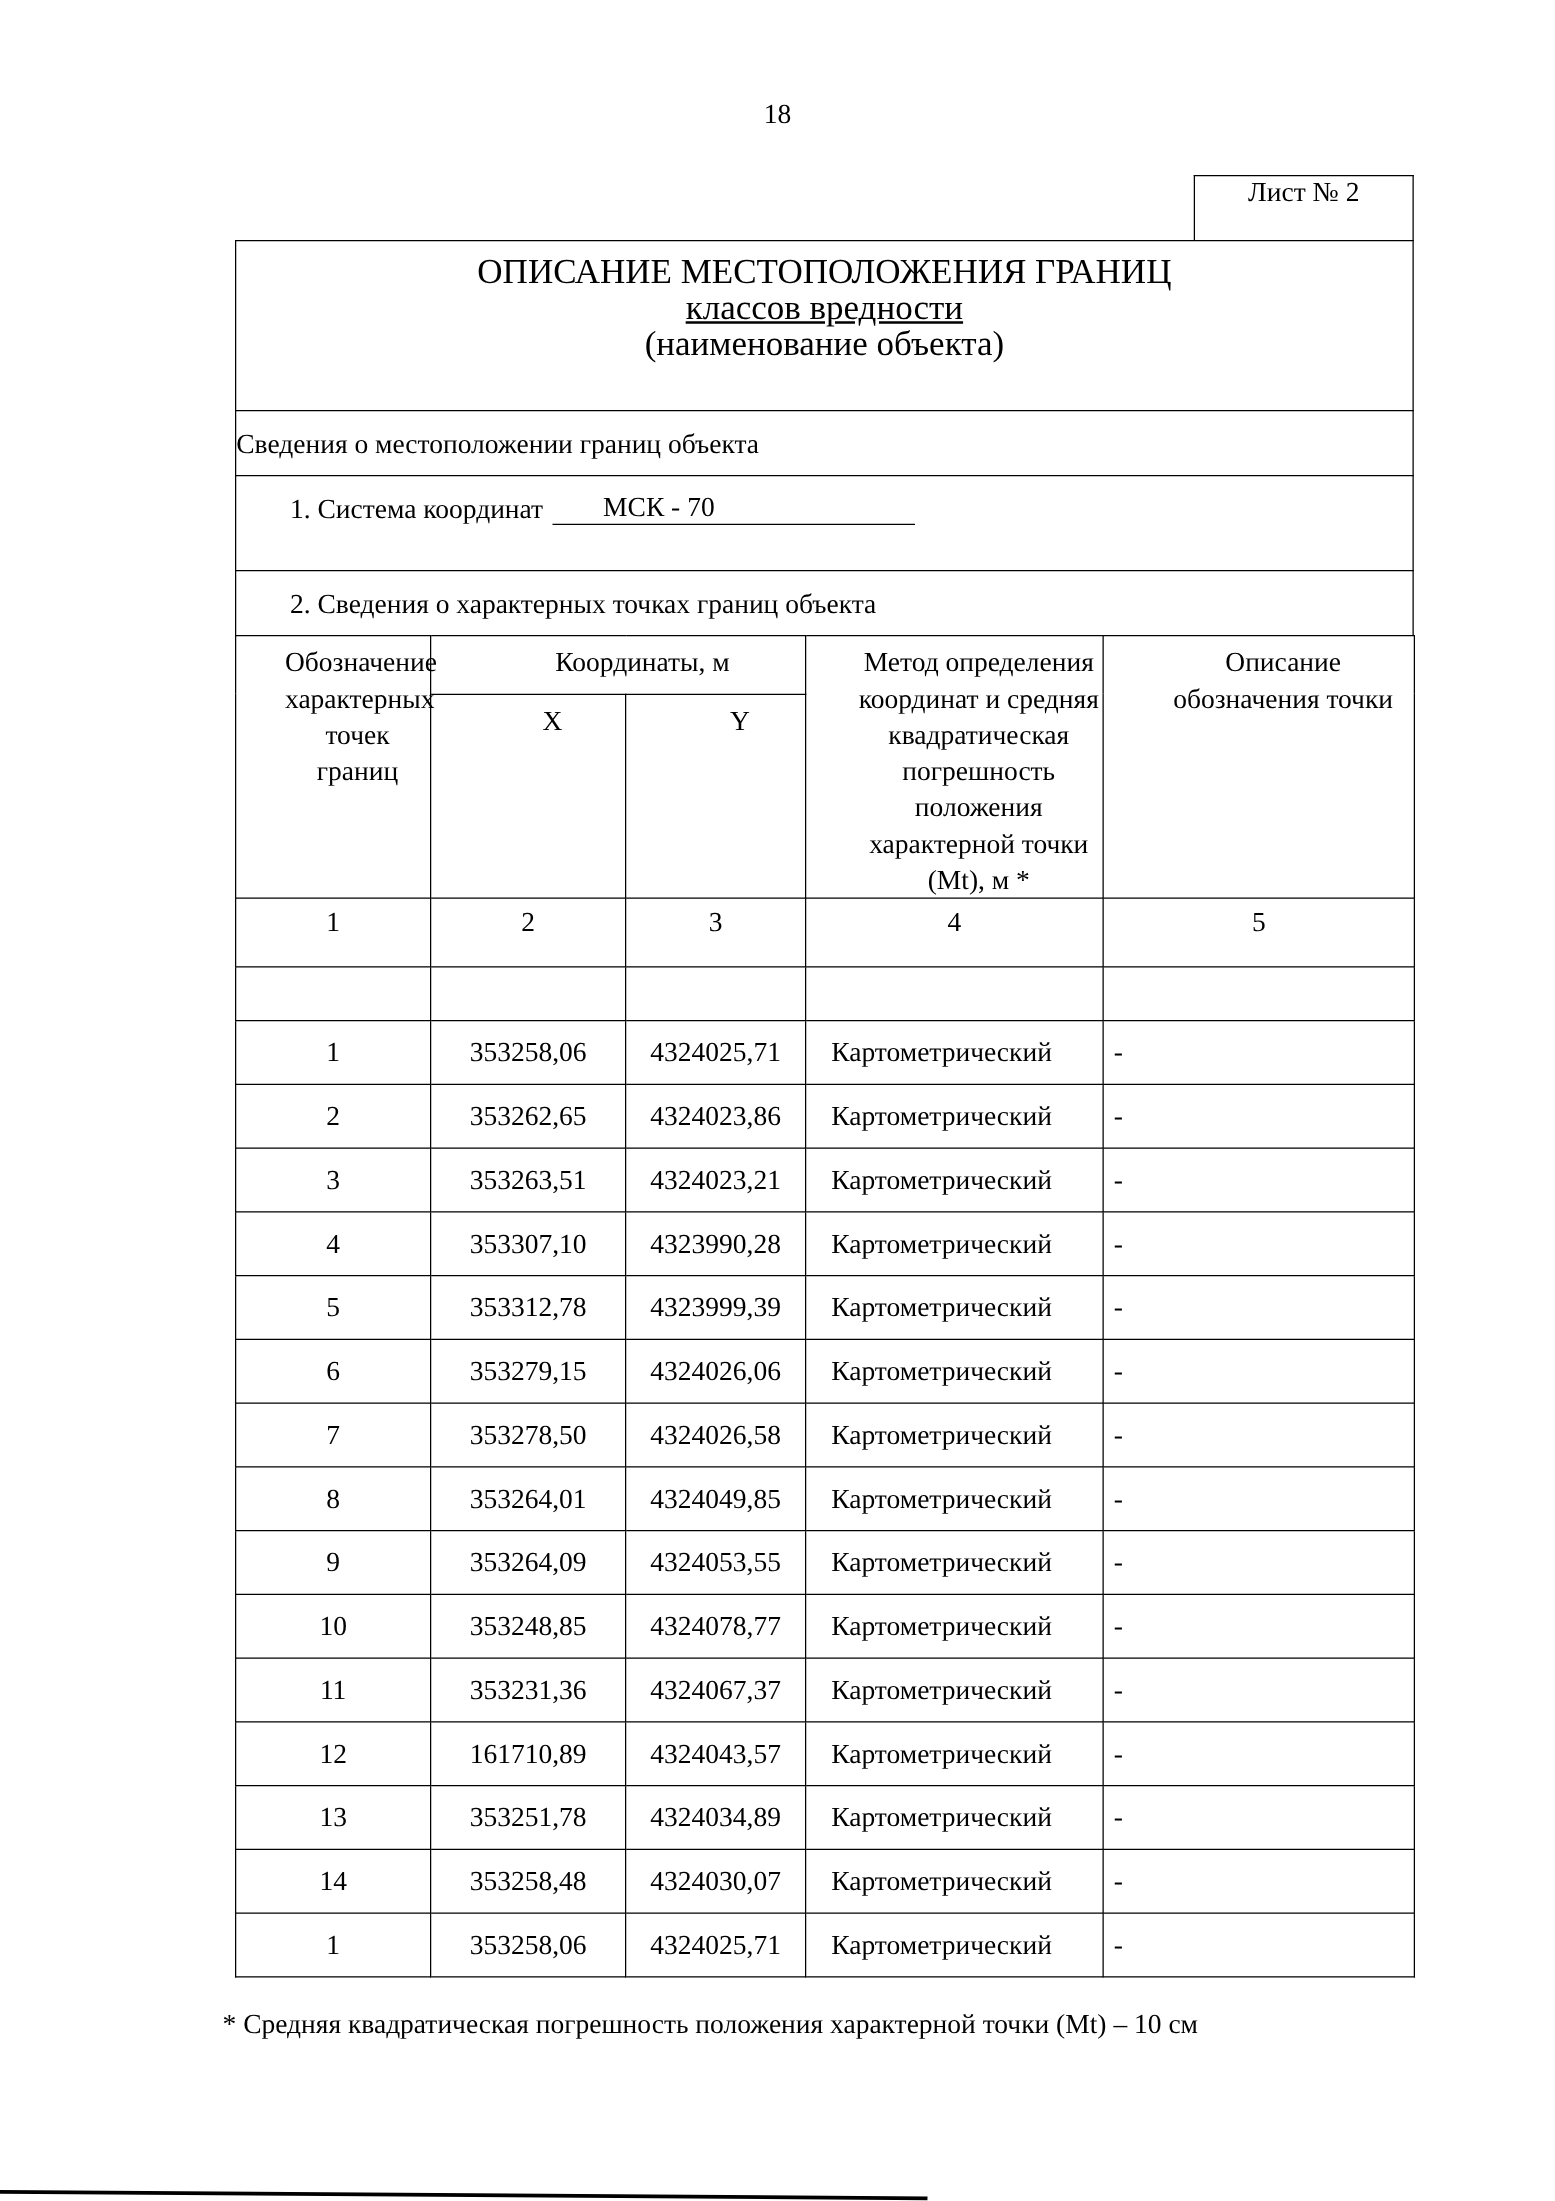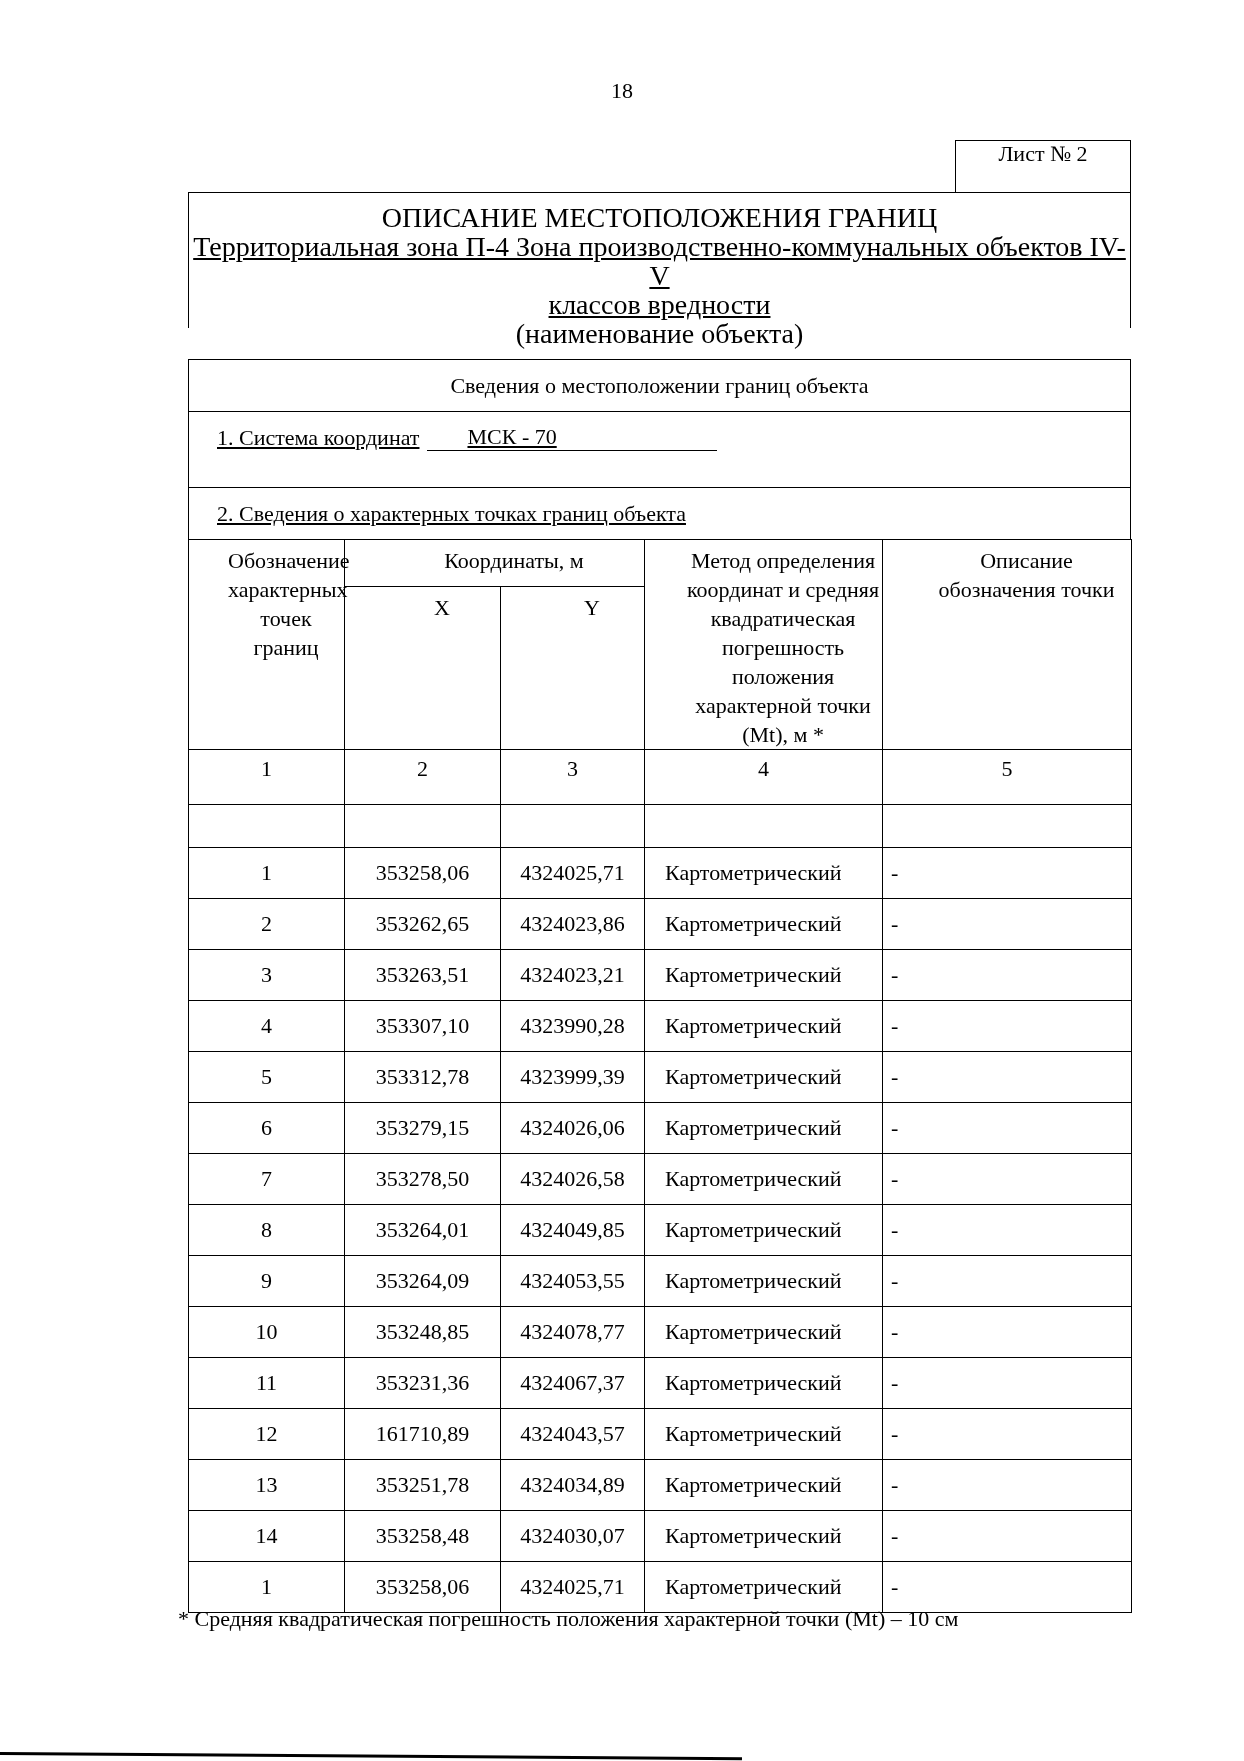--- a/index.html
+++ b/index.html
@@ -7,22 +7,22 @@
          font-family:"Liberation Serif","DejaVu Serif",serif; color:#000; }
   .page-num { position:absolute; top:78px; left:0; width:1244px; text-align:center; font-size:22px; }
   .sheet-box { position:absolute; left:955px; top:140px; width:176px; height:52px;
                border:1.5px solid #000; border-bottom:none; box-sizing:border-box;
                font-size:22px; display:flex; align-items:flex-start; justify-content:center; }
   .frame { position:absolute; left:188px; top:192px; width:943px; }
   .block { border:1.5px solid #000; border-bottom:none; box-sizing:border-box; }
   .title-block { height:136px; text-align:center; font-size:28px; padding-top:10px; line-height:29px; }
   .title-block .u { text-decoration:underline; }
   .info-row { height:52px; font-size:22px; display:flex; align-items:center; }
-  .info-row.center { justify-content:center;margin-top:31px; }
-  .info-row.left { padding-left:28px;text-decoration:underline; }
+  .info-row.center { justify-content:flex-start; }
+  .info-row.left { padding-left:43px; }
   .coord-value { display:inline-block; border-bottom:1.5px solid #000; width:290px; margin-left:8px; padding-left:40px; box-sizing:border-box; }
   .spacer-row { height:24px; }
   table { border-collapse:collapse; width:943px; table-layout:fixed; font-size:22px; }
   td, th { border:1.5px solid #000; font-weight:normal; text-align:center; vertical-align:top; padding:0; }
   th { line-height:29px; padding-top:6px;padding-left:39px; }
   .h-sub { height:150px; }
   .num-row td { height:48px; vertical-align:top; padding-top:6px; }
   .empty-row td { height:42px; }
   .data-row td { height:50px; vertical-align:middle; }
   td.method { text-align:left; padding-left:20px;margin-left:24px; }
@@ -35,21 +35,20 @@
 
 <div class="page-num">18</div>
 
 <div class="sheet-box">
   <span>Лист № 2</span>
 </div>
 
 <div class="frame">
   <div class="block title-block">
     <div>ОПИСАНИЕ МЕСТОПОЛОЖЕНИЯ ГРАНИЦ</div>
-    <div class="u">Территориальная зона П-4 Зона производственно-коммунальных объектов IV-V</div>
     <div class="u">классов вредности</div>
     <div>(наименование объекта)</div>
   </div>
 
   <div class="block info-row center">
     <span>Сведения о местоположении границ объекта</span>
   </div>
 
   <div class="block info-row left">
     <span>1. Система координат</span>

